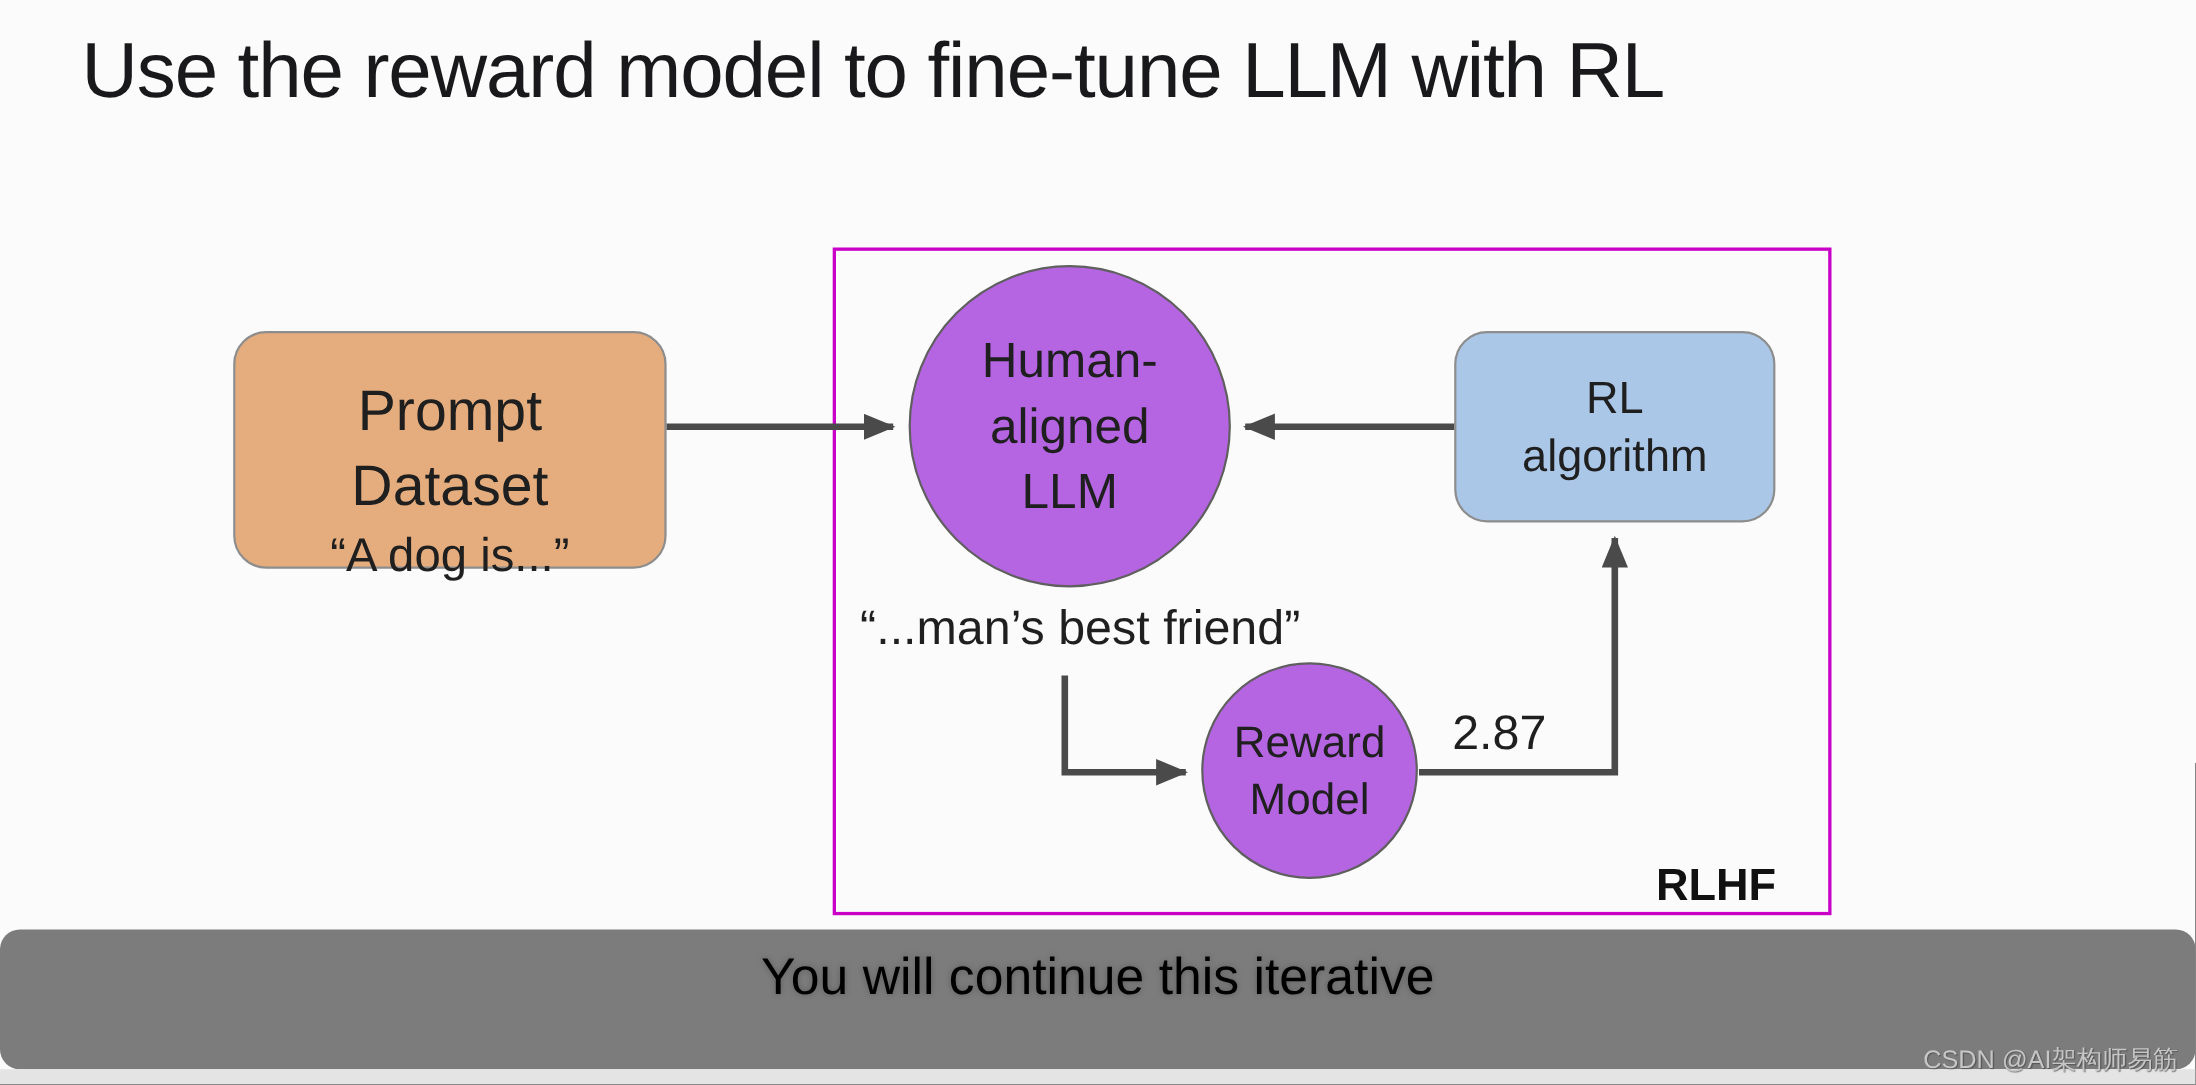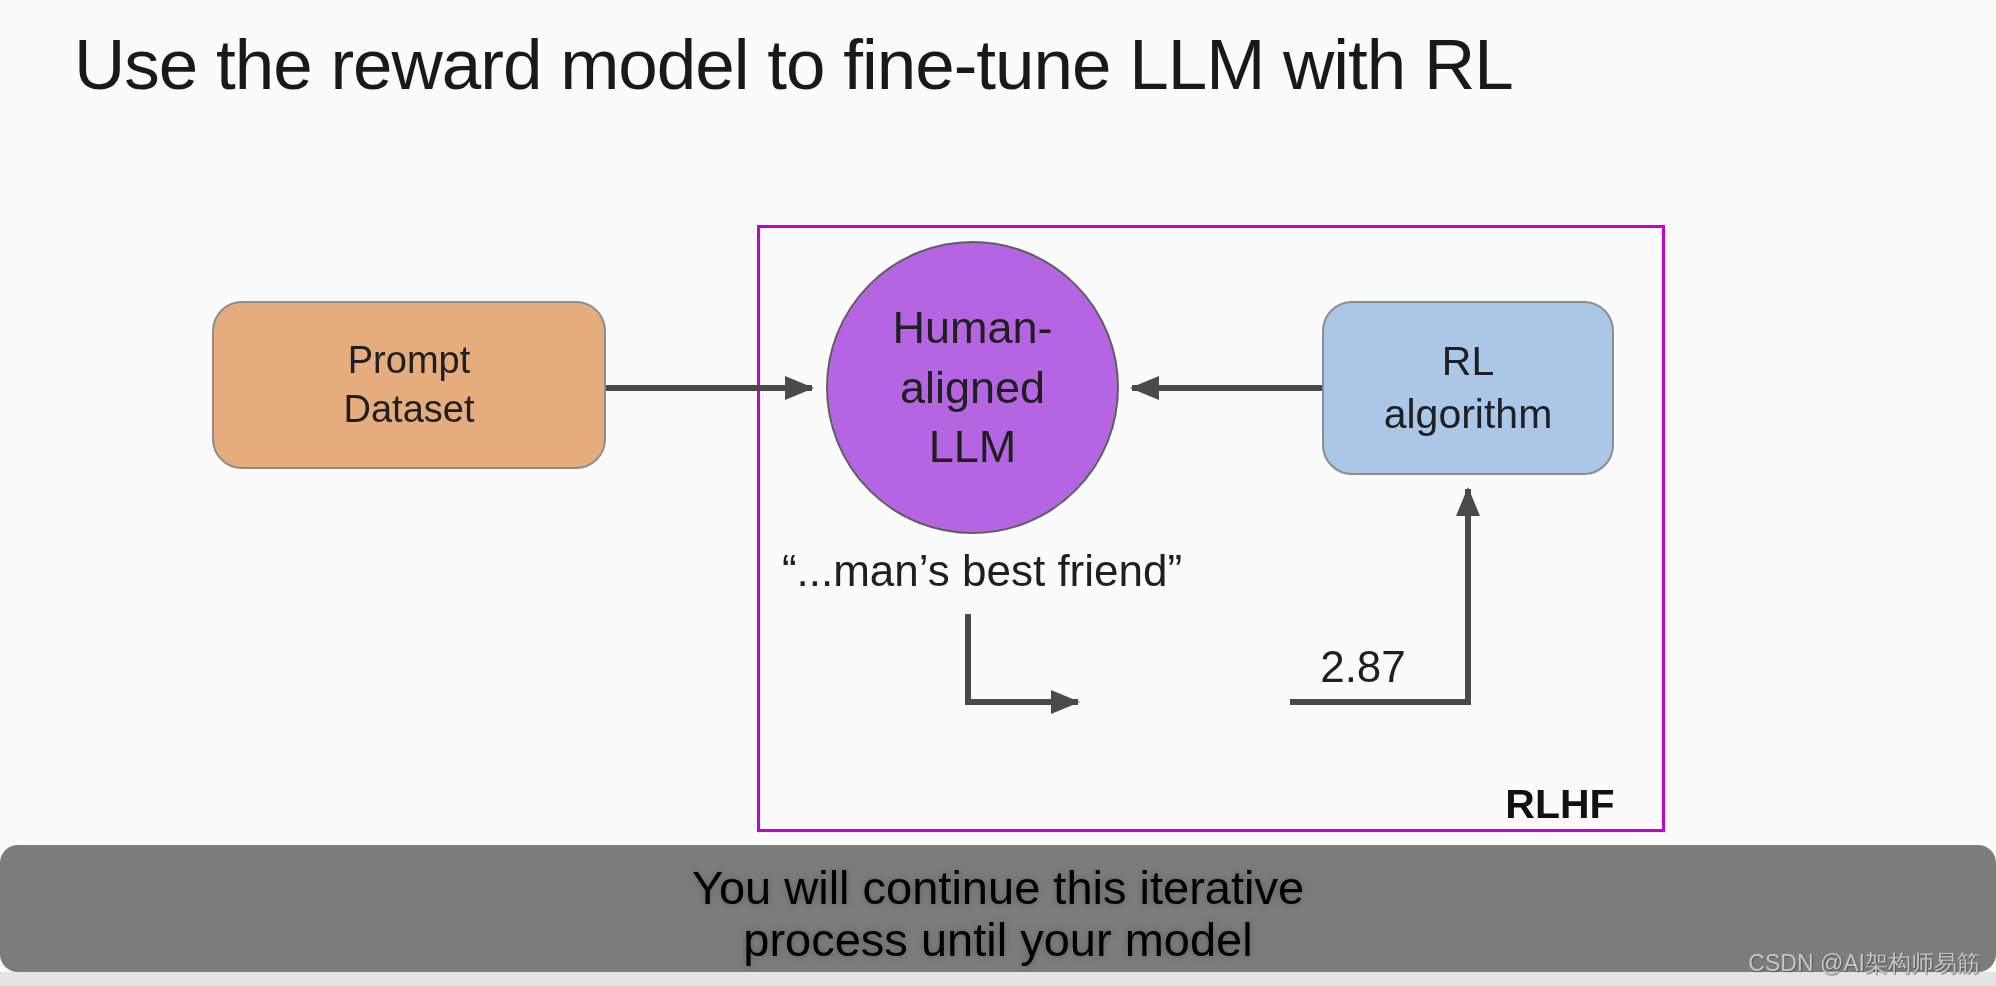--- a/index.html
+++ b/index.html
@@ -19,21 +19,21 @@
   }
   .node{
     position:absolute;display:flex;flex-direction:column;
     align-items:center;justify-content:center;text-align:center;
   }
   .node .nline{white-space:nowrap;}
   .box{border-radius:30px;border:2px solid #8d8d8d;}
   .tan{background:#e5ad7e;}
   .blue{background:#aac7e8;}
   .circle{border-radius:50%;border:2px solid #5f5f5f;background:#b565e2;}
-  #prompt-box{left:212px;top:301px;width:394px;height:168px;font-size:38px;line-height:1.3;}
+  #prompt-box{left:212px;top:301px;width:394px;height:216px;font-size:52px;line-height:1.3;}
   #prompt-example{position:absolute;left:212px;top:481px;width:394px;text-align:center;font-size:43px;}
   .rlhf-border{
     position:absolute;left:757px;top:225px;width:908px;height:607px;
     border:3px solid #c800c8;background:transparent;
   }
   #llm-circle{left:826px;top:241px;width:293px;height:293px;font-size:45px;line-height:1.32;}
   #llm-output{position:absolute;left:760px;top:546px;width:424px;text-align:center;font-size:44px;padding-left:20px;}
   #rl-box{left:1322px;top:301px;width:292px;height:174px;font-size:41px;line-height:1.3;}
   #reward-circle{left:1092px;top:602px;width:197px;height:197px;font-size:40px;line-height:1.3;}
   #reward-score{position:absolute;left:1308px;top:642px;width:110px;text-align:center;font-size:44px;}
@@ -71,52 +71,56 @@
 <div class="frame">
 
   <h1 class="title">Use the reward model to fine-tune LLM with RL</h1>
 
   <div class="rlhf-border"></div>
 
   <div class="node box tan" id="prompt-box">
     <div class="nline">Prompt</div>
     <div class="nline">Dataset</div>
   </div>
+  <div id="prompt-example">“A dog is...”</div>
 
   <div class="node circle" id="llm-circle">
     <div class="nline">Human-</div>
     <div class="nline">aligned</div>
     <div class="nline">LLM</div>
   </div>
   <div id="llm-output">“...man’s best friend”</div>
 
   <div class="node box blue" id="rl-box">
     <div class="nline">RL</div>
     <div class="nline">algorithm</div>
   </div>
 
+  <div class="node circle" id="reward-circle">
+    <div class="nline">Reward</div>
+    <div class="nline">Model</div>
+  </div>
 
   <div id="reward-score">2.87</div>
   <div id="rlhf-label">RLHF</div>
 
   <svg id="arrows" width="1996" height="986" viewBox="0 0 1996 986">
     <defs>
       <marker id="ah" markerUnits="userSpaceOnUse" markerWidth="32" markerHeight="26" refX="27" refY="12" orient="auto">
         <path d="M0,0 L29,12 L0,24 Z" fill="#4a4a4a"></path>
       </marker>
     </defs>
     <path d="M606,388 H812" stroke="#4a4a4a" stroke-width="6" fill="none" marker-end="url(#ah)"></path>
     <path d="M1322,388 H1132" stroke="#4a4a4a" stroke-width="6" fill="none" marker-end="url(#ah)"></path>
     <path d="M968,614 V702 H1078" stroke="#4a4a4a" stroke-width="6" fill="none" stroke-linejoin="miter" marker-end="url(#ah)"></path>
     <path d="M1290,702 H1468 V489" stroke="#4a4a4a" stroke-width="6" fill="none" stroke-linejoin="miter" marker-end="url(#ah)"></path>
   </svg>
 
   <div id="caption-bar">
     <div id="caption-text">
       <div>You will continue this iterative</div>
-      <div>process until your model</div>
     </div>
   </div>
   <div id="footer-strip"></div>
 
   <div id="watermark">CSDN @AI架构师易筋</div>
 
 </div>
 
 </body></html>

